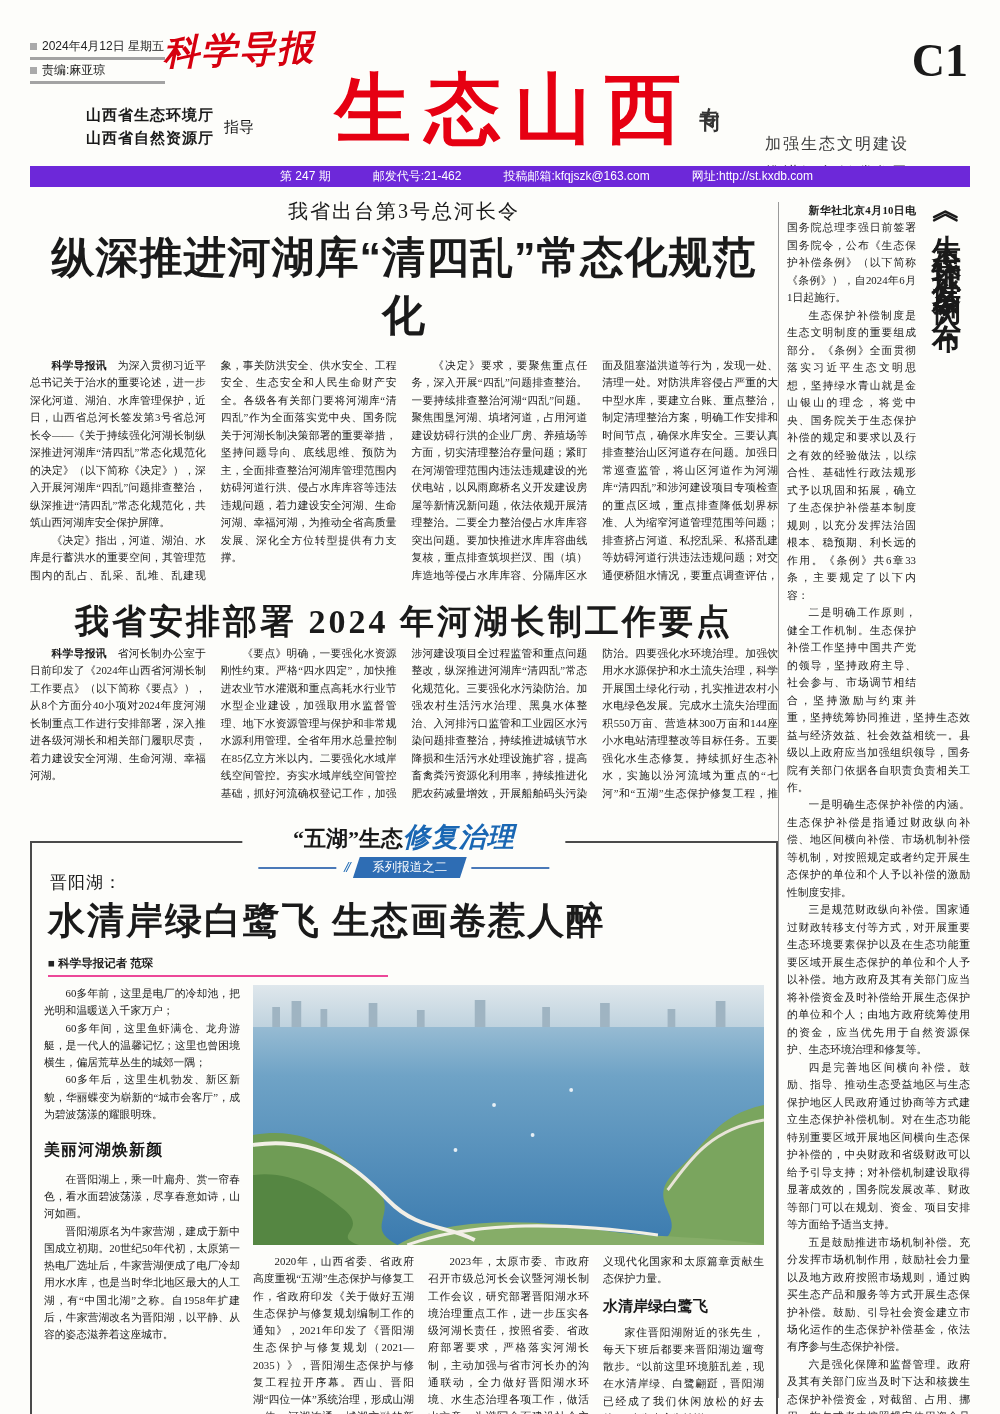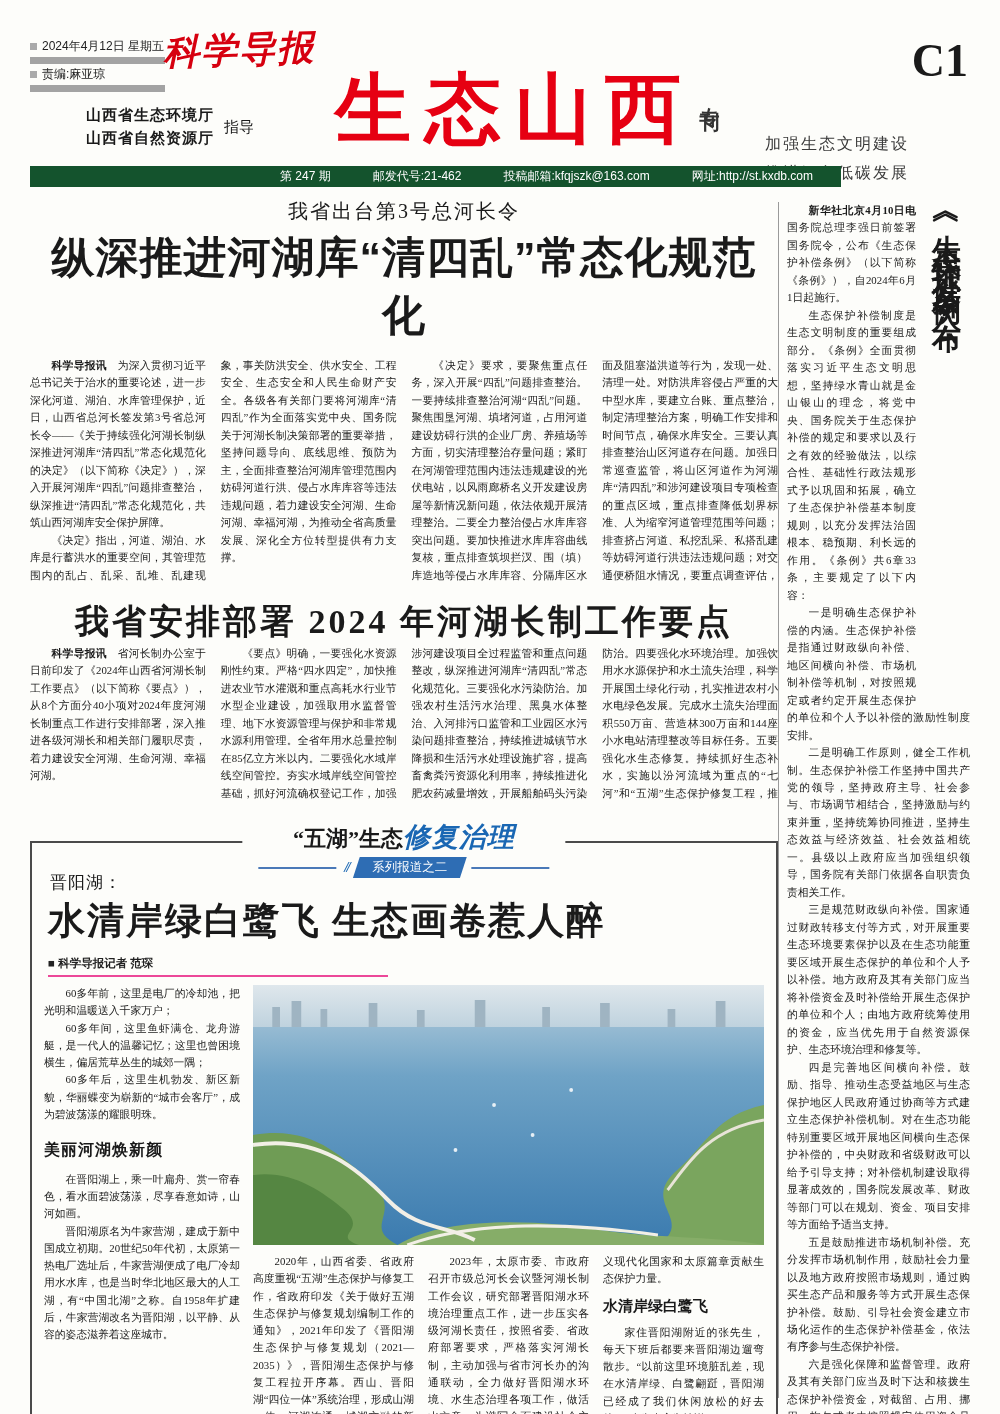--- a/index.html
+++ b/index.html
@@ -5,35 +5,35 @@
   * { margin:0; padding:0; box-sizing:border-box; }
   html,body { background:#e8e8e4; }
   .page {
     position:relative; width:1000px; height:1414px; margin:0 auto;
     background:#fdfdfa; font-family:"Liberation Serif","DejaVu Serif",serif;
     color:#1a1a1a; overflow:hidden;
   }
   
   .masthead { position:absolute; left:0; top:0; width:1000px; height:165px; }
   .dateblock { position:absolute; left:30px; top:36px; width:135px; font-size:12px; color:#222; font-family:"Liberation Sans",sans-serif; }
-  .dateblock .row { display:flex; align-items:center; gap:5px; padding:2px 0; border-bottom:7px solid #a3a3a3; }
+  .dateblock .row { display:flex; align-items:center; gap:5px; padding:2px 0; border-bottom:3px solid #a3a3a3; }
   .sq { display:inline-block; width:7px; height:7px; background:#aaa; flex:0 0 auto; }
   .logo { position:absolute; left:163px; top:26px; font-size:36px; font-weight:bold; color:#d6000f;
           font-style:italic; letter-spacing:2px; transform:rotate(-2deg); font-family:"DejaVu Serif",serif; }
   .guidance { position:absolute; left:42px; top:104px; display:flex; align-items:center; gap:10px; }
   .guidance .orgs { font-size:15px; font-weight:bold; line-height:1.55; letter-spacing:1px;margin-left:44px; }
   .guidance .glabel { font-size:15px; }
   .sectiontitle { position:absolute; left:335px; top:68px; display:flex; align-items:flex-start; }
   .sectiontitle .big { font-size:76px; font-weight:bold; color:#e60012; letter-spacing:14px; line-height:1.1;
                        font-family:"Liberation Serif",serif; }
   .sectiontitle .vert { writing-mode:vertical-rl; font-size:20px; color:#333; letter-spacing:6px; margin:22px 0 0 2px; font-weight:bold; }
   .pagenum { position:absolute; right:32px; top:34px; font-size:46px; font-weight:bold; font-family:"Liberation Serif",serif; }
   .slogan { position:absolute; left:765px; top:102px; font-size:16px; color:#3a3a3a; line-height:1.8; letter-spacing:2px;margin-top:28px; }
   
-  .infobar { position:absolute; left:30px; top:166px; width:811px; height:21px; background:#14532d;
+  .infobar { position:absolute; left:30px; top:166px; width:940px; height:21px; background:#6d28d9;
              color:#fff; font-size:12px; font-family:"Liberation Sans",sans-serif;
              display:flex; align-items:center; gap:42px; padding-left:250px; }
   
   .mainzone { position:absolute; left:30px; top:198px; width:748px; }
   .rightzone { position:absolute; left:787px; top:202px; width:183px; }
   .vrule { position:absolute; left:778px; top:202px; width:1px; height:1196px; background:#9a9a9a; }
   
   .a1-kicker { text-align:center; font-size:20px; letter-spacing:2px; margin-bottom:4px; }
   .a1-headline { text-align:center; font-size:43px; font-weight:bold; letter-spacing:1px;
                  font-family:"Liberation Sans","DejaVu Sans",sans-serif; margin-bottom:12px; }
@@ -224,22 +224,22 @@
       </div>
     </div>
   </div>
 
   <div class="rightzone">
 
     <div class="reg">
       <div class="reg-vhead">《生态保护补偿条例》公布</div>
       <p><span class="leadtag">新华社北京4月10日电</span>　<span>国务院总理李强日前签署国务院令，公布《生态保护补偿条例》（以下简称《条例》），自2024年6月1日起施行。</span></p>
       <p>生态保护补偿制度是生态文明制度的重要组成部分。《条例》全面贯彻落实习近平生态文明思想，坚持绿水青山就是金山银山的理念，将党中央、国务院关于生态保护补偿的规定和要求以及行之有效的经验做法，以综合性、基础性行政法规形式予以巩固和拓展，确立了生态保护补偿基本制度规则，以充分发挥法治固根本、稳预期、利长远的作用。《条例》共6章33条，主要规定了以下内容：</p>
+      <p>二是明确工作原则，健全工作机制。生态保护补偿工作坚持中国共产党的领导，坚持政府主导、社会参与、市场调节相结合，坚持激励与约束并重，坚持统筹协同推进，坚持生态效益与经济效益、社会效益相统一。县级以上政府应当加强组织领导，国务院有关部门依据各自职责负责相关工作。</p>
       <p>一是明确生态保护补偿的内涵。生态保护补偿是指通过财政纵向补偿、地区间横向补偿、市场机制补偿等机制，对按照规定或者约定开展生态保护的单位和个人予以补偿的激励性制度安排。</p>
-      <p>二是明确工作原则，健全工作机制。生态保护补偿工作坚持中国共产党的领导，坚持政府主导、社会参与、市场调节相结合，坚持激励与约束并重，坚持统筹协同推进，坚持生态效益与经济效益、社会效益相统一。县级以上政府应当加强组织领导，国务院有关部门依据各自职责负责相关工作。</p>
       <p>三是规范财政纵向补偿。国家通过财政转移支付等方式，对开展重要生态环境要素保护以及在生态功能重要区域开展生态保护的单位和个人予以补偿。地方政府及其有关部门应当将补偿资金及时补偿给开展生态保护的单位和个人；由地方政府统筹使用的资金，应当优先用于自然资源保护、生态环境治理和修复等。</p>
       <p>四是完善地区间横向补偿。鼓励、指导、推动生态受益地区与生态保护地区人民政府通过协商等方式建立生态保护补偿机制。对在生态功能特别重要区域开展地区间横向生态保护补偿的，中央财政和省级财政可以给予引导支持；对补偿机制建设取得显著成效的，国务院发展改革、财政等部门可以在规划、资金、项目安排等方面给予适当支持。</p>
       <p>五是鼓励推进市场机制补偿。充分发挥市场机制作用，鼓励社会力量以及地方政府按照市场规则，通过购买生态产品和服务等方式开展生态保护补偿。鼓励、引导社会资金建立市场化运作的生态保护补偿基金，依法有序参与生态保护补偿。</p>
       <p>六是强化保障和监督管理。政府及其有关部门应当及时下达和核拨生态保护补偿资金，对截留、占用、挪用、拖欠或者未按照规定使用资金且逾期未改正的，可以缓拨、减拨、停拨或者追回资金。生态保护补偿工作情况应当依法及时公开，资金管理使用情况由审计机关依法进行审计监督。</p>
 
     </div>
 
   </div>
 
 </div>

